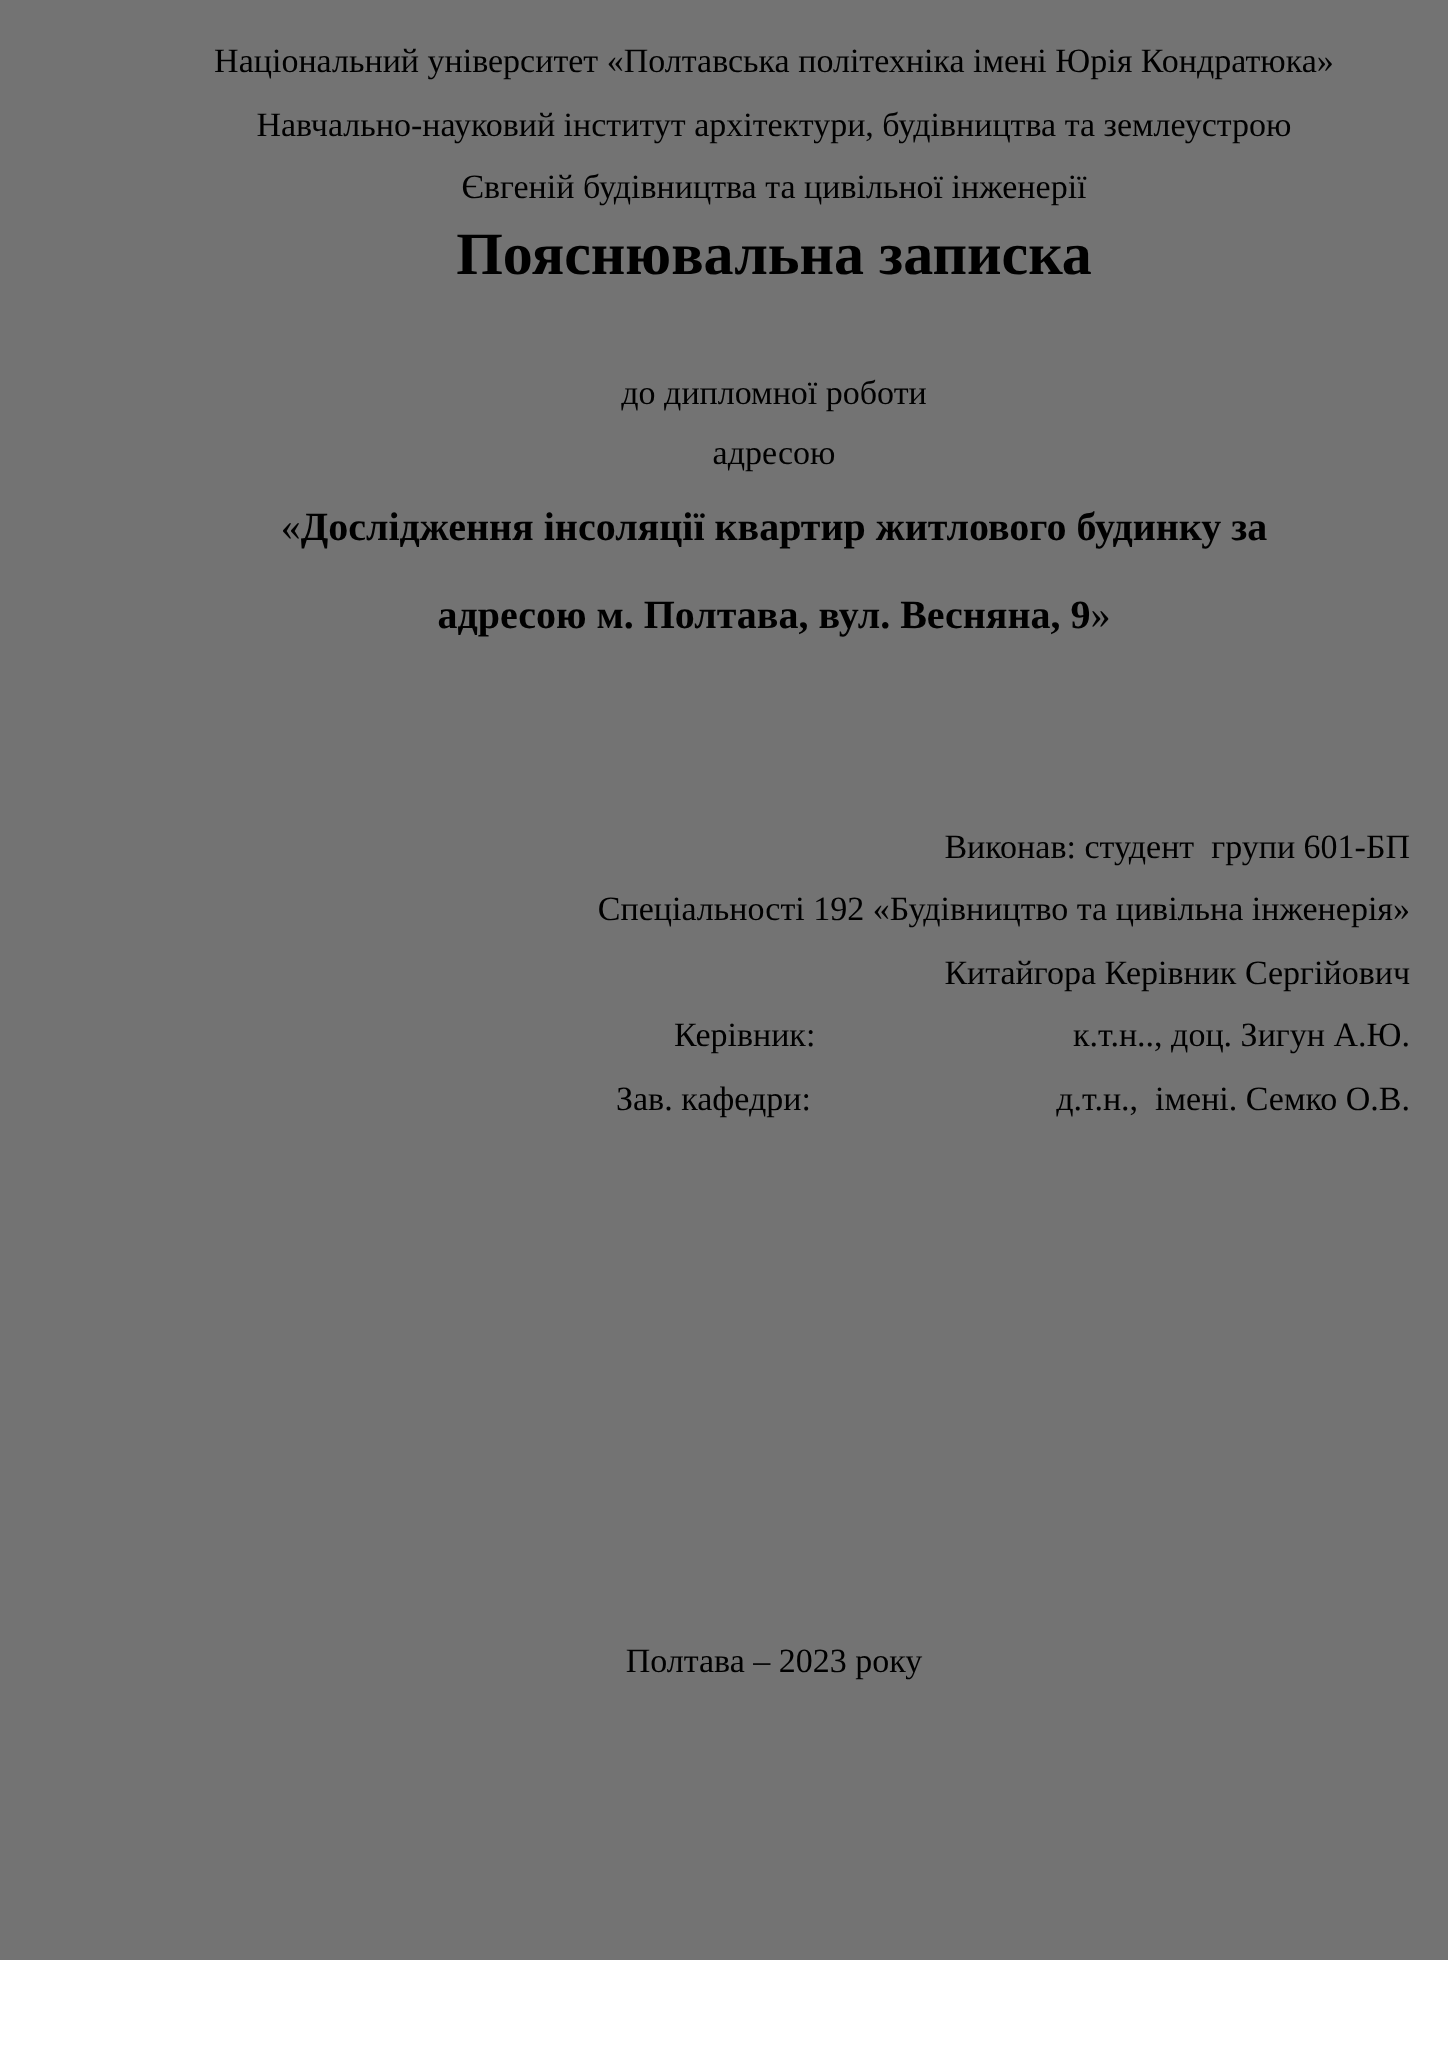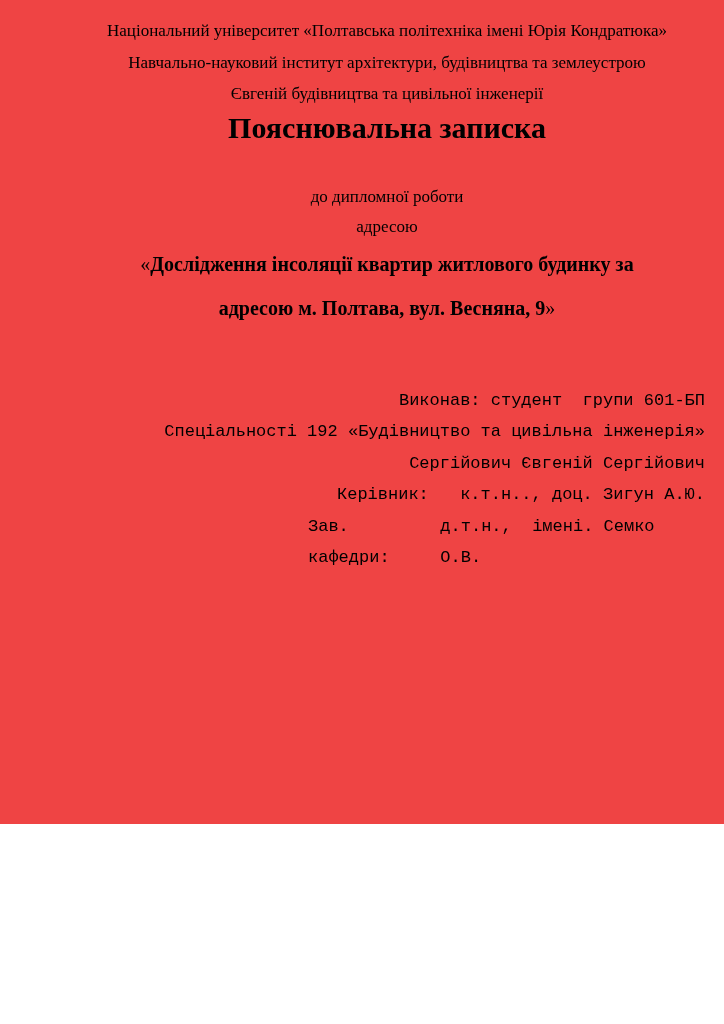--- a/index.html
+++ b/index.html
@@ -3,23 +3,23 @@
 <meta charset="utf-8">
 <style>
   html, body {
     margin: 0;
     padding: 0;
     background: #ffffff;
   }
   .page {
     position: relative;
     width: 724px;
-    height: 824px;
+    height: 980px;
     box-sizing: border-box;
-    background: #ef4444;
+    background: #737373;
     color: #000000;
     font-family: "Liberation Serif", "DejaVu Serif", serif;
     font-size: 17px;
     padding: 15px 19px 0 69px;
     overflow: hidden;
   }
 
   .header-line {
     line-height: 31.5px;
     text-align: center;
@@ -45,23 +45,22 @@
   .topic-line {
     font-size: 20px;
     font-weight: bold;
     line-height: 44px;
     text-align: center;
     white-space: nowrap;
   }
   .topic-line .quote { font-weight: normal; }
 
   .credentials {
-    margin-top: 55px;
+    margin-top: 78px;
     line-height: 31.5px;
-    font-family: Liberation Mono, monospace;
   }
   .cred-line {
     text-align: right;
     white-space: pre-wrap;
   }
   .cred-row { display: flex; }
   .cred-row .cred-label { white-space: pre-wrap; }
   .cred-row.row-supervisor .cred-label { margin-left: 268px; }
   .cred-row.row-dept-head .cred-label { margin-left: 239px; }
   .cred-row .cred-value {
@@ -95,21 +94,21 @@
   </div>
 
   <div class="topic-block">
     <div class="topic-line"><span class="quote">«</span><span>Дослідження інсоляції квартир житлового будинку за</span></div>
     <div class="topic-line"><span>адресою м. Полтава, вул. Весняна, 9</span><span class="quote">»</span></div>
   </div>
 
   <div class="credentials">
     <div class="cred-line">Виконав: студент  групи 601-БП</div>
     <div class="cred-line">Спеціальності 192 «Будівництво та цивільна інженерія»</div>
-    <div class="cred-line">Сергійович Євгеній Сергійович</div>
+    <div class="cred-line">Китайгора Керівник Сергійович</div>
     <div class="cred-row row-supervisor">
       <span class="cred-label">Керівник:</span>
       <span class="cred-value">к.т.н.., доц. Зигун А.Ю.</span>
     </div>
     <div class="cred-row row-dept-head">
       <span class="cred-label">Зав. кафедри:</span>
       <span class="cred-value">д.т.н.,  імені. Семко О.В.</span>
     </div>
   </div>
 

